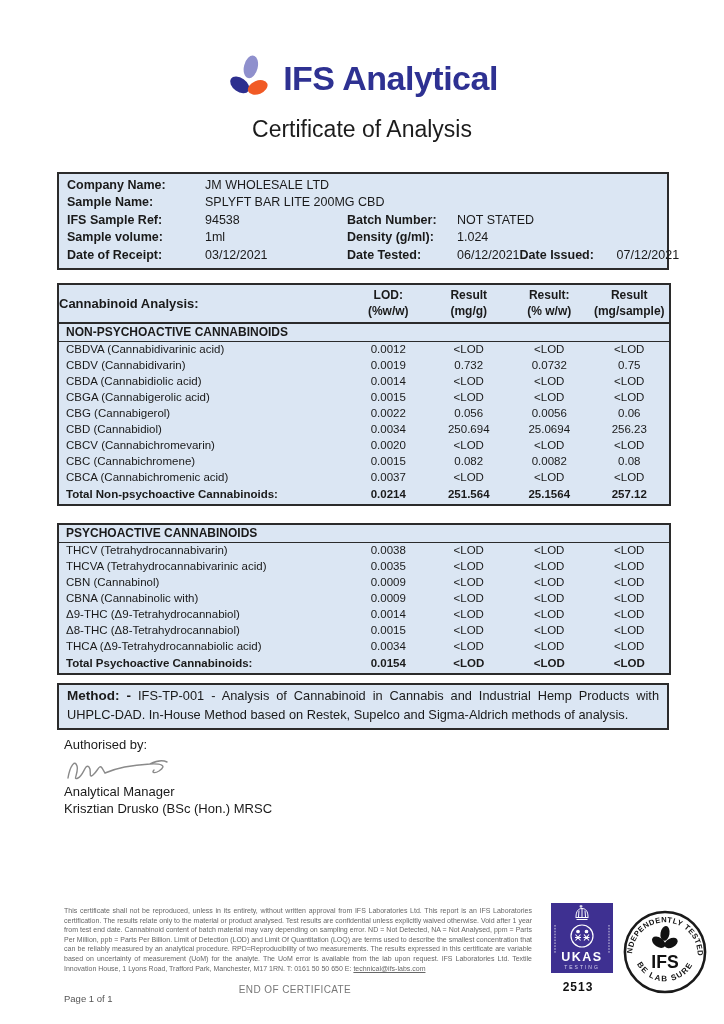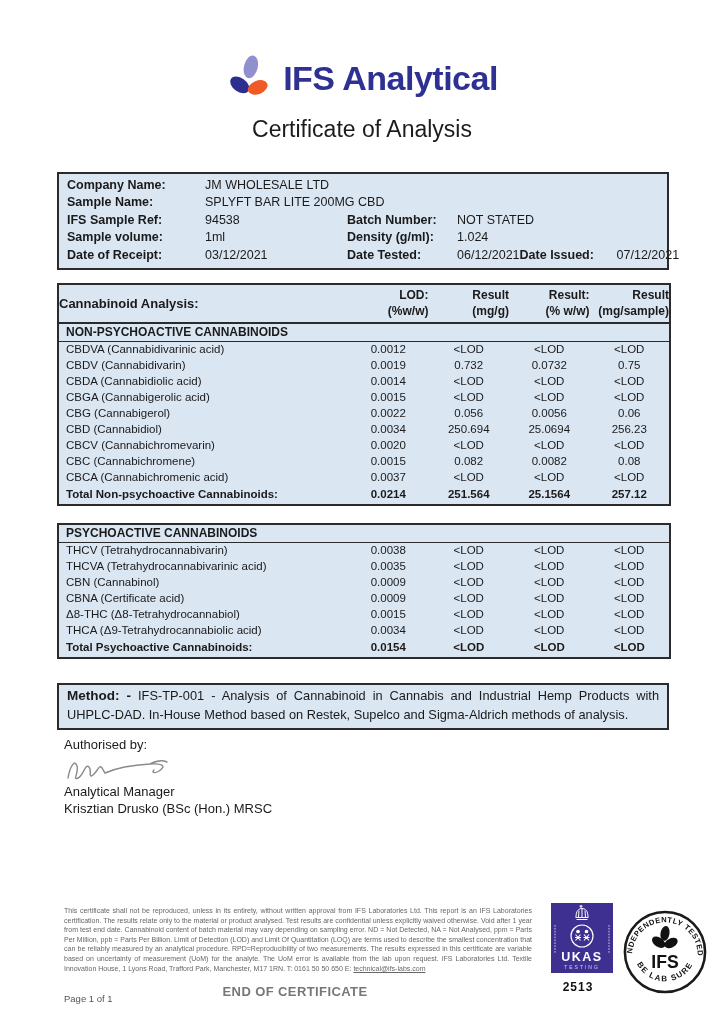--- a/index.html
+++ b/index.html
@@ -26,38 +26,38 @@
   .w-l3 { flex:0 0 97px; }
   .w-v3 { flex:1; }
   
   table.tbl { position:absolute; left:57px; width:612px; border-collapse:collapse; background:#dbe6f3; border:2px solid #2b2b2b; font-size:11.5px; table-layout:fixed; }
   .tbl1 { top:283px; }
   .tbl2 { top:523px; }
   col.c-analyte { width:290px; }
   col.c-num { width:80.5px; }
   .tbl thead th { font-weight:bold; border-bottom:2.5px solid #2b2b2b; vertical-align:middle; padding:3px 0; }
   th.tbl-title { text-align:left; padding-left:7px; font-size:13px; }
-  .colhead { text-align:right; font-size:12px; line-height:1.3; }
+  .colhead { text-align:center; font-size:12px; line-height:1.3; }
   td.section-cell { font-weight:bold; font-size:12px; border-bottom:1.5px solid #2b2b2b; padding:2px 7px; height:18px; }
   .tbl td { height:16px; line-height:13px; vertical-align:middle; }
   .cell-analyte { text-align:left; padding-left:7px; }
   .cell-num { text-align:center; }
   tr.total-row td { font-weight:bold; height:19px; }
   
   .method { position:absolute; top:683px; left:57px; width:612px; background:#dbe6f3; border:2px solid #2b2b2b; padding:2px 8px 4px; font-size:12.8px; line-height:1.4; text-align:justify; }
   .method .mlabel { font-weight:bold; font-size:13.5px; }
   
   .auth-label { position:absolute; top:737px; left:64px; font-size:13px; }
   .sig { position:absolute; top:752px; left:62px; }
   .signer-role { position:absolute; top:784px; left:64px; font-size:13px; }
   .signer-name { position:absolute; top:801px; left:64px; font-size:13px; }
   
   .fineprint { position:absolute; top:906px; left:64px; width:468px; font-size:7px; line-height:9.6px; color:#666; text-align:justify; }
   .fineprint .email { text-decoration:underline; color:#666; cursor:pointer; }
-  .endcert { position:absolute; top:984px; left:57px; width:476px; text-align:center; font-size:13px; color:#777; letter-spacing:0.4px;font-weight:bold; }
+  .endcert { position:absolute; top:984px; left:57px; width:476px; text-align:center; font-size:10px; color:#777; letter-spacing:0.4px; }
   .pagenum { position:absolute; top:993px; left:64px; font-size:9.5px; color:#555; }
   .ukas { position:absolute; top:903px; left:551px; width:54px; text-align:center; }
   .ukas-num { font-weight:bold; font-size:12px; color:#111; letter-spacing:1px; margin-top:3px; font-family:"Liberation Sans", sans-serif; }
   .ifs-stamp { position:absolute; top:908px; left:621px; }
 </style>
 </head>
 <body>
 
 <div class="page">
 
@@ -241,22 +241,29 @@
           <td class="cell-num">&lt;LOD</td>
         </tr>
         <tr>
           <td class="cell-analyte">CBN (Cannabinol)</td>
           <td class="cell-num">0.0009</td>
           <td class="cell-num">&lt;LOD</td>
           <td class="cell-num">&lt;LOD</td>
           <td class="cell-num">&lt;LOD</td>
         </tr>
         <tr>
-          <td class="cell-analyte">CBNA (Certificate acid)</td>
+          <td class="cell-analyte">CBNA (Cannabinolic with)</td>
           <td class="cell-num">0.0009</td>
+          <td class="cell-num">&lt;LOD</td>
+          <td class="cell-num">&lt;LOD</td>
+          <td class="cell-num">&lt;LOD</td>
+        </tr>
+        <tr>
+          <td class="cell-analyte">Δ9-THC (Δ9-Tetrahydrocannabiol)</td>
+          <td class="cell-num">0.0014</td>
           <td class="cell-num">&lt;LOD</td>
           <td class="cell-num">&lt;LOD</td>
           <td class="cell-num">&lt;LOD</td>
         </tr>
         <tr>
           <td class="cell-analyte">Δ8-THC (Δ8-Tetrahydrocannabiol)</td>
           <td class="cell-num">0.0015</td>
           <td class="cell-num">&lt;LOD</td>
           <td class="cell-num">&lt;LOD</td>
           <td class="cell-num">&lt;LOD</td>

